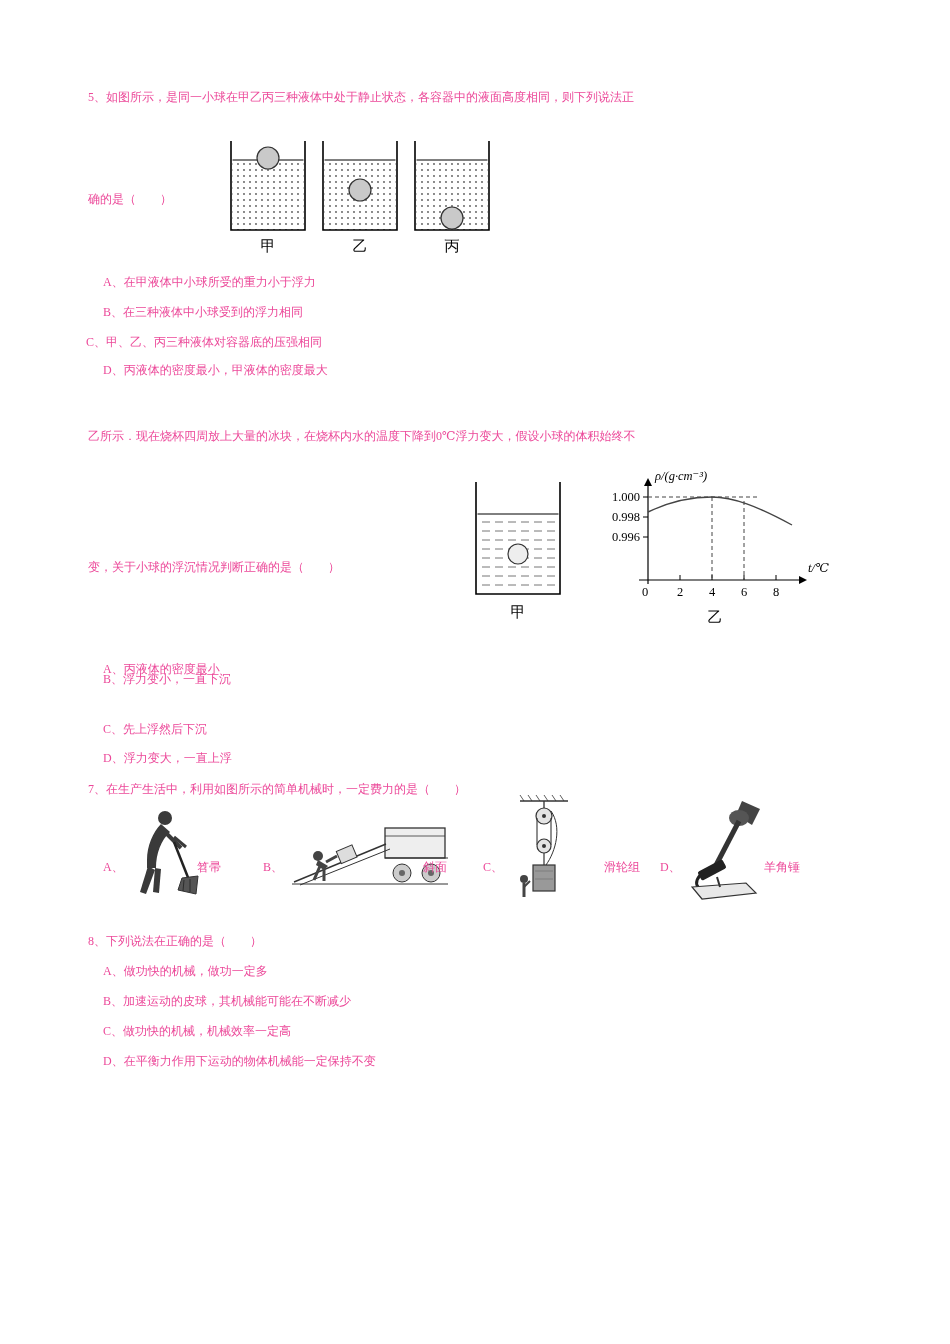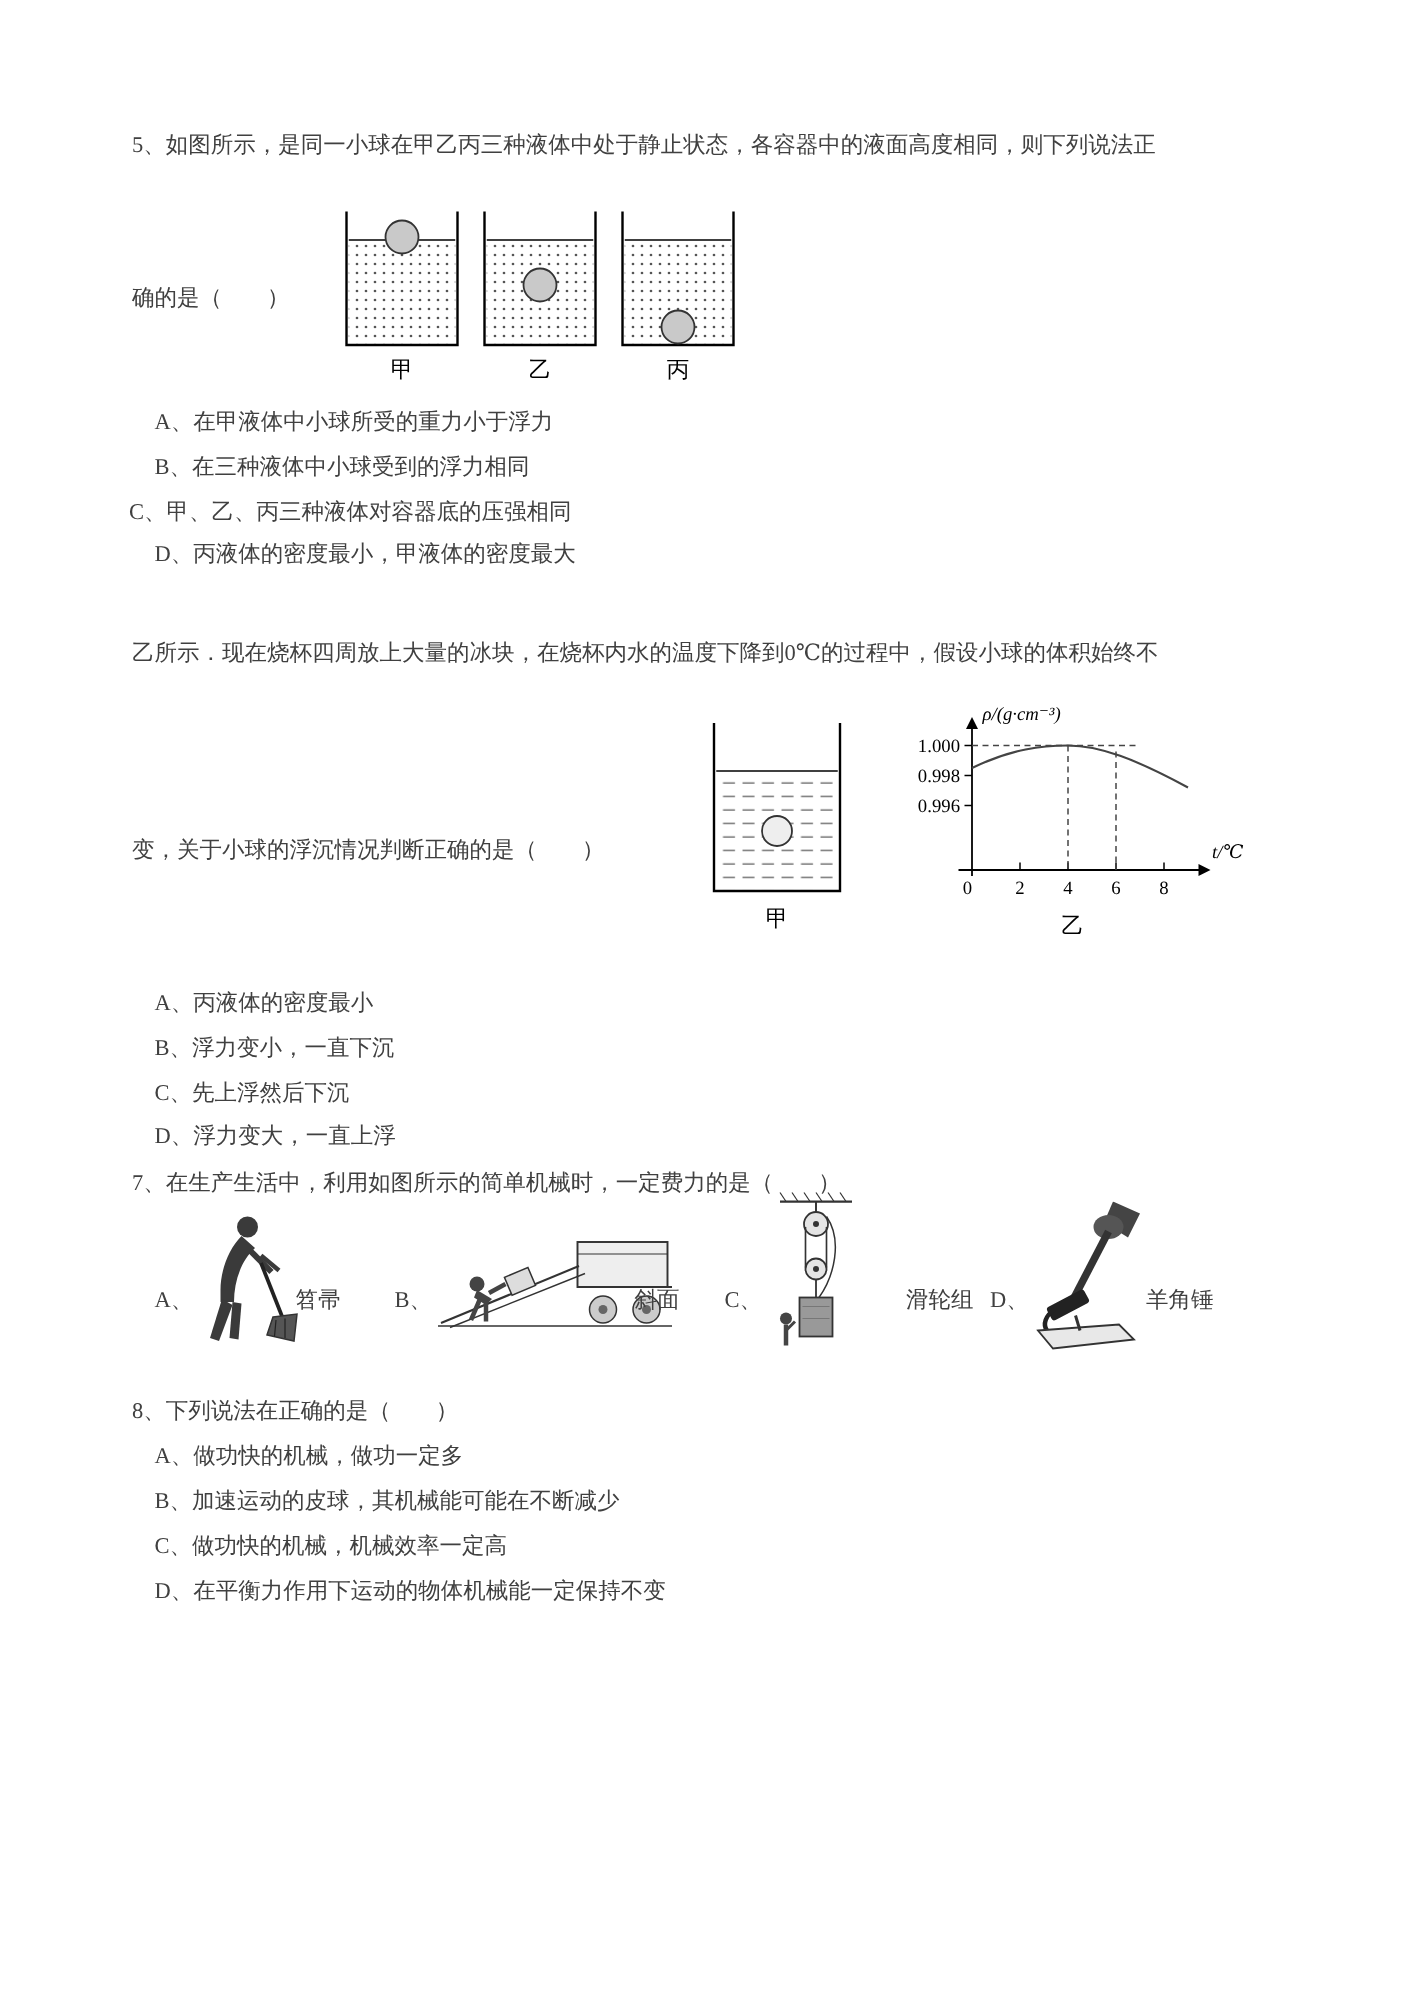--- a/index.html
+++ b/index.html
@@ -1,19 +1,19 @@
 <!DOCTYPE html>
 <html><head>
 <meta charset="utf-8">
 <style>
   * { margin:0; padding:0; box-sizing:border-box; }
   html,body { background:#ffffff; }
   body { font-family:"Liberation Serif","DejaVu Serif",serif; color:#000; }
   .page { position:relative; width:950px; height:1344px; background:#fff; overflow:hidden; }
-  .txt { position:absolute; font-size:15px; line-height:22px; white-space:nowrap; color:#404040;text-align:right; }
+  .txt { position:absolute; font-size:12px; line-height:22px; white-space:nowrap; color:#ec4899;text-align:right; }
   .fig { position:absolute; }
   svg text { font-family:"Liberation Serif","DejaVu Serif",serif; fill:#000; }
 </style>
 </head>
 <body>
 
 <div class="page">
 
   <div class="txt" style="left:88px; top:86px">5、如图所示，是同一小球在甲乙丙三种液体中处于静止状态，各容器中的液面高度相同，则下列说法正</div>
 
@@ -51,21 +51,21 @@
     </svg>
   </div>
 
   <div class="txt" style="left:88px; top:188px">确的是（　　）</div>
 
   <div class="txt" style="left:103px; top:301px">B、在三种液体中小球受到的浮力相同</div>
   <div class="txt" style="left:103px; top:271px">A、在甲液体中小球所受的重力小于浮力</div>
   <div class="txt" style="left:86px; top:331px">C、甲、乙、丙三种液体对容器底的压强相同</div>
   <div class="txt" style="left:103px; top:359px">D、丙液体的密度最小，甲液体的密度最大</div>
 
-  <div class="txt" style="left:88px; top:425px">乙所示．现在烧杯四周放上大量的冰块，在烧杯内水的温度下降到0℃的过程中，假设小球的体积始终不</div>
+  <div class="txt" style="left:88px; top:425px">乙所示．现在烧杯四周放上大量的冰块，在烧杯内水的温度下降到0℃浮力变大，假设小球的体积始终不</div>
 
   <div class="fig" style="left:468px; top:482px">
     <svg width="100" height="140" viewBox="0 0 100 140">
       <defs>
         <pattern id="hatch" width="13" height="9" patternUnits="userSpaceOnUse">
           <line x1="1" y1="4" x2="9" y2="4" stroke="#666" stroke-width="0.9"></line>
         </pattern>
       </defs>
       <path d="M8,0 L8,112 L92,112 L92,0" fill="none" stroke="#000" stroke-width="1.6"></path>
       <rect x="9.5" y="32" width="81" height="79" fill="url(#hatch)"></rect>
@@ -109,21 +109,21 @@
       <line x1="117" y1="29" x2="117" y2="112" stroke="#444" stroke-width="1" stroke-dasharray="4,3"></line>
       <line x1="149" y1="33" x2="149" y2="112" stroke="#444" stroke-width="1" stroke-dasharray="4,3"></line>
 
       <text x="120" y="154" text-anchor="middle" font-size="15">乙</text>
     </svg>
   </div>
 
   <div class="txt" style="left:88px; top:556px">变，关于小球的浮沉情况判断正确的是（　　）</div>
 
   <div class="txt" style="left:103px; top:658px">A、丙液体的密度最小</div>
-  <div class="txt" style="left:103px; top:688px">B、浮力变小，一直下沉</div>
+  <div class="txt" style="left:103px; top:668px">B、浮力变小，一直下沉</div>
   <div class="txt" style="left:103px; top:718px">C、先上浮然后下沉</div>
   <div class="txt" style="left:103px; top:747px">D、浮力变大，一直上浮</div>
 
   <div class="txt" style="left:88px; top:778px">7、在生产生活中，利用如图所示的简单机械时，一定费力的是（　　）</div>
 
   <div class="fig" style="left:132px; top:806px">
     <svg width="72" height="92" viewBox="0 0 72 92">
       <g>
         <circle cx="33" cy="12" r="7" fill="#3a3a3a"></circle>
         <path d="M29,18 C21,26 15,40 15,54 L15,62 L24,62 C24,48 29,34 38,26 Z" fill="#3a3a3a"></path>

